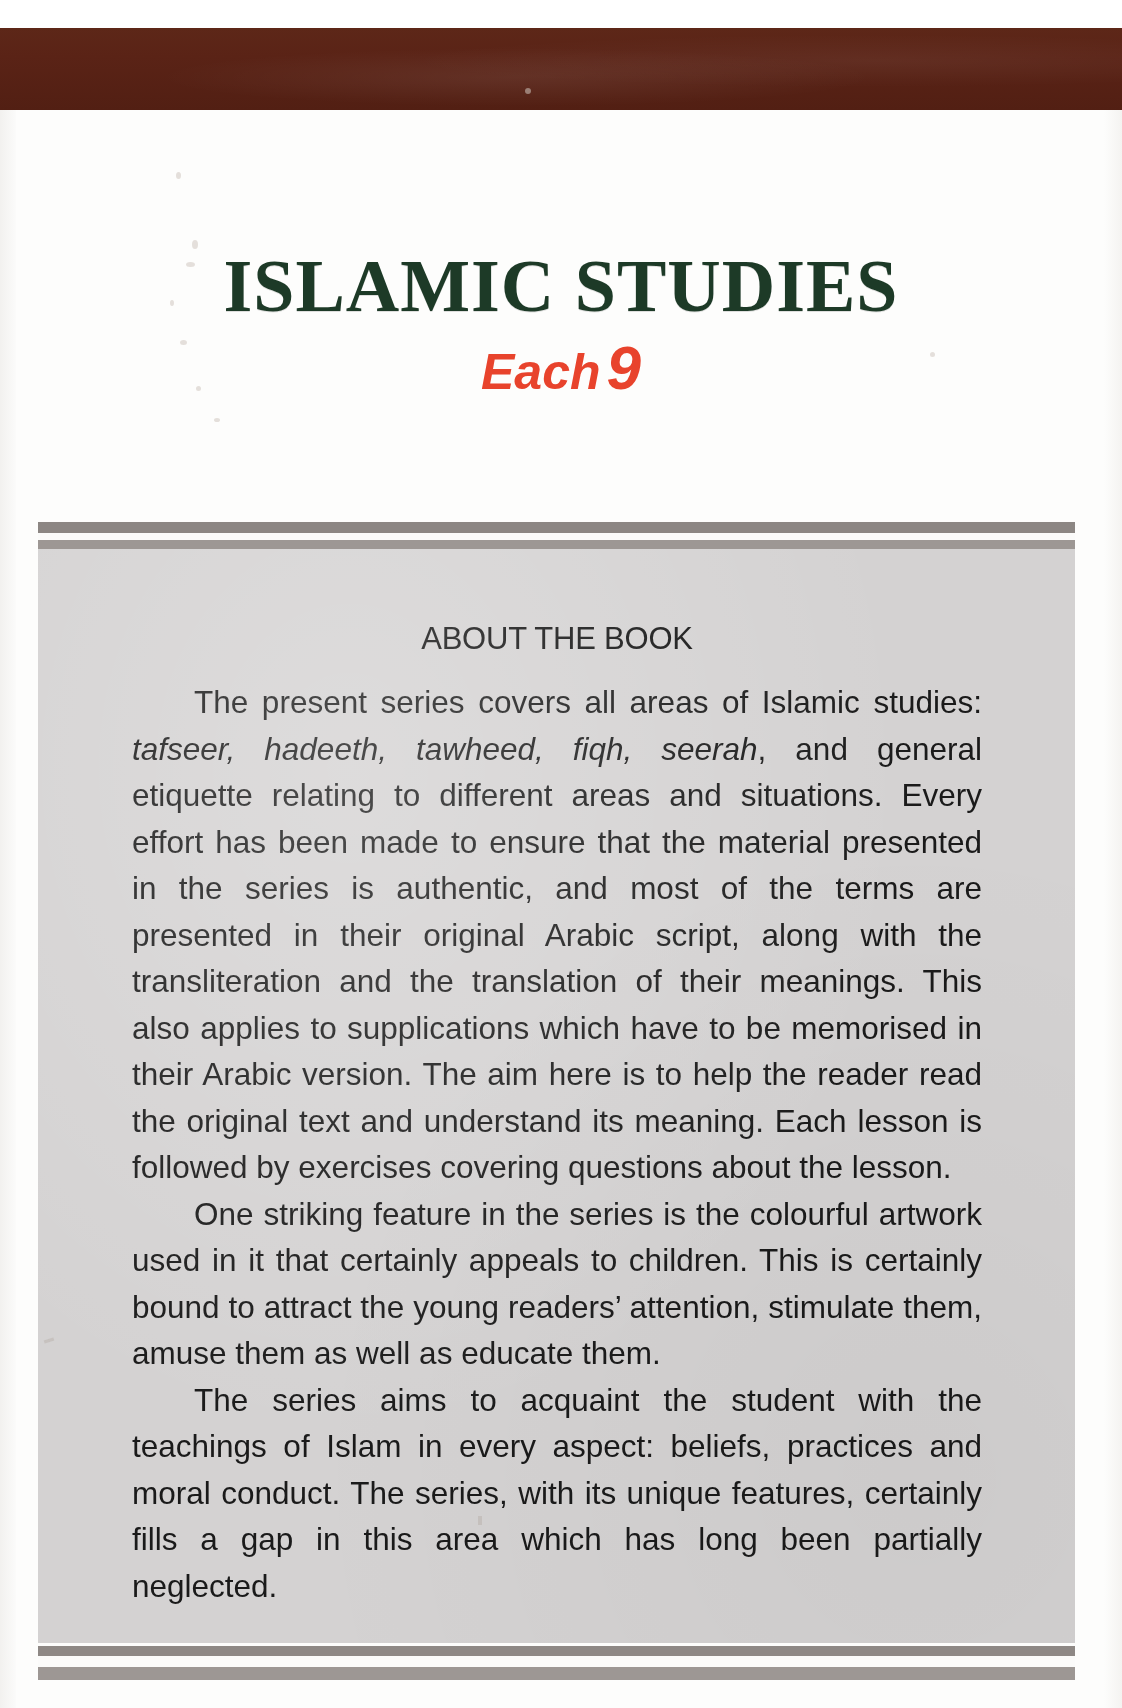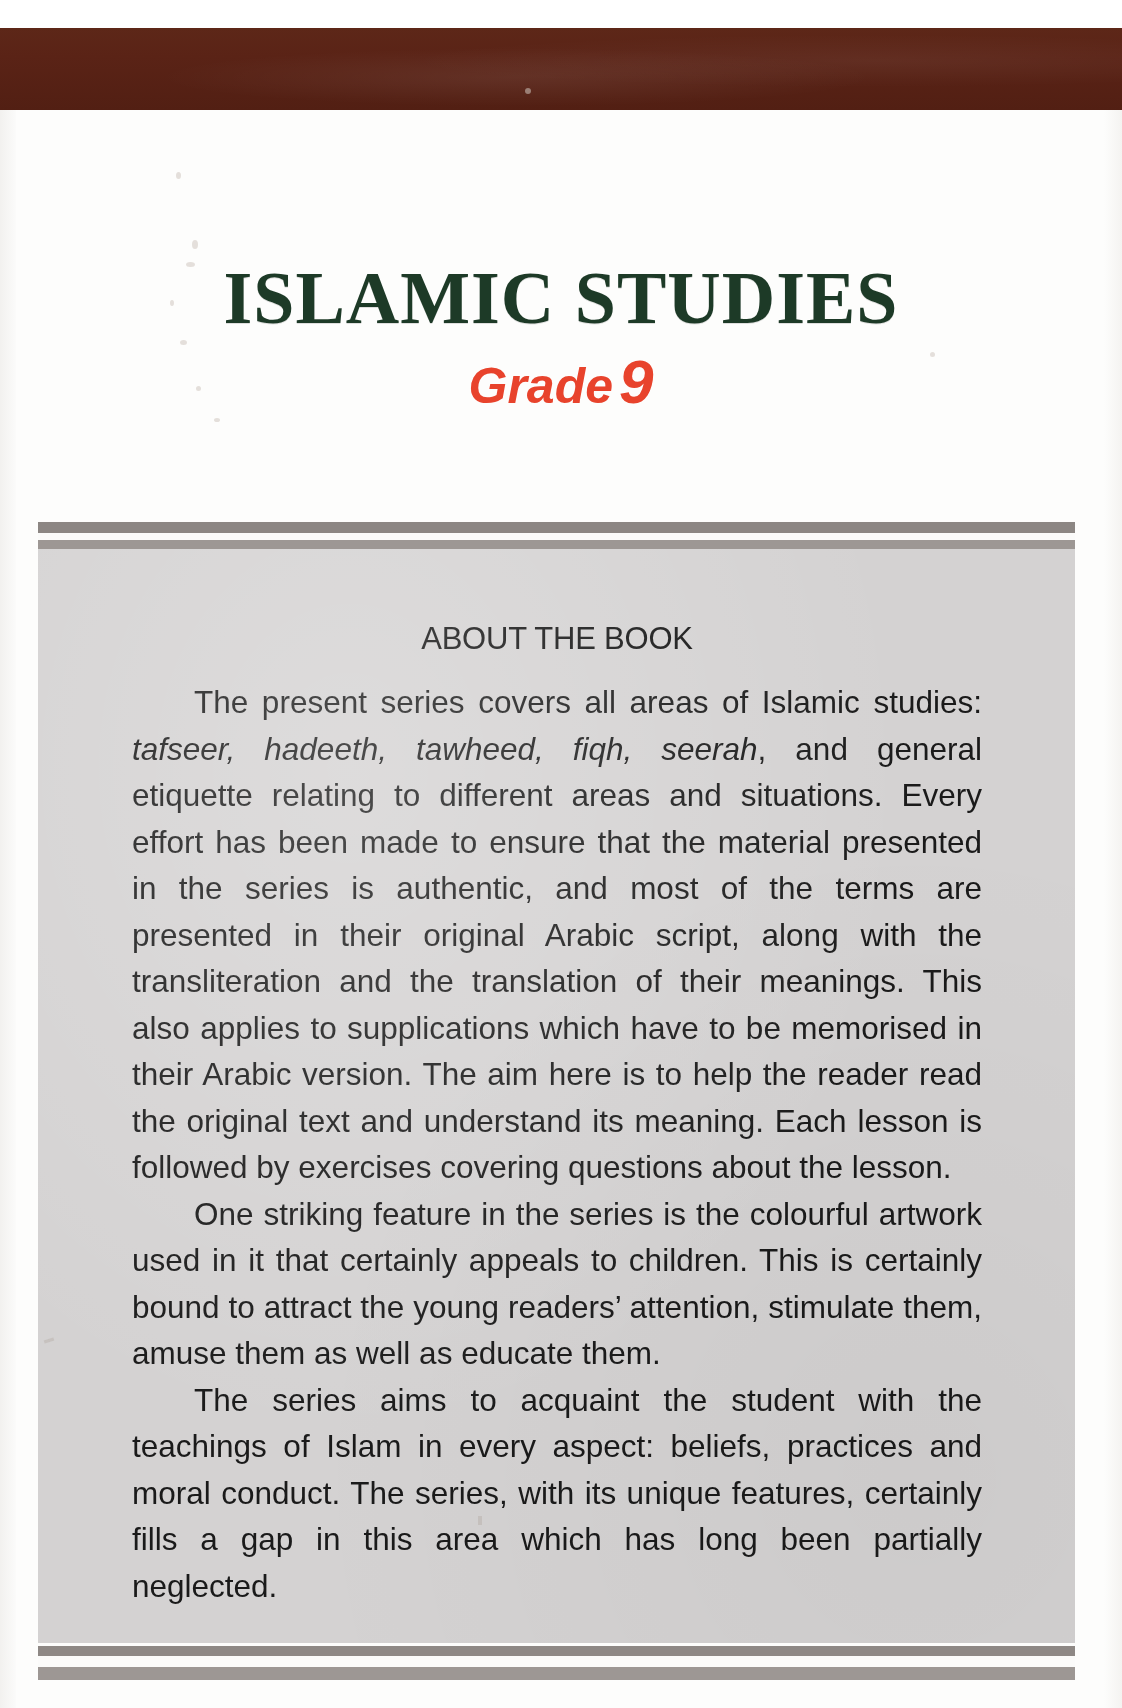--- a/index.html
+++ b/index.html
@@ -76,21 +76,21 @@
     width: 1122px;
     text-align: center;
   }
   .book-title {
     font-family: "Liberation Serif", "DejaVu Serif", serif;
     font-weight: bold;
     font-size: 74px;
     letter-spacing: 1px;
     color: #1d3a27;
     line-height: 1.0;
-    margin: 16px;
+    margin: 4px;
     text-shadow: 0 1px 0 rgba(0,0,0,0.12);
   }
   .grade-line {
     margin: 14px 0 0 0;
     line-height: 1.0;
     color: #e8432c;
     font-style: italic;
     font-weight: bold;
     letter-spacing: 0px;
   }
@@ -245,21 +245,21 @@
   <div class="speck" style="left:170px; top:300px; width:4px; height:6px;"></div>
   <div class="speck" style="left:180px; top:340px; width:7px; height:5px;"></div>
   <div class="speck" style="left:196px; top:386px; width:5px; height:5px;"></div>
   <div class="speck" style="left:214px; top:418px; width:6px; height:4px;"></div>
   <div class="speck" style="left:930px; top:352px; width:5px; height:5px;"></div>
   <div class="speck" style="left:525px; top:88px; width:6px; height:6px;"></div>
 
   <div class="title-block">
     <h1 class="book-title">ISLAMIC STUDIES</h1>
     <p class="grade-line">
-      <span class="grade-word">Grade</span><span class="grade-number">9</span>
+      <span class="grade-word">Each</span><span class="grade-number">9</span>
     </p>
   </div>
 
   <section class="about-panel">
 
     <div class="rule-thick-top"></div>
     <div class="rule-gap-top"></div>
     <div class="rule-thin-top"></div>
 
     <div class="panel-body">

